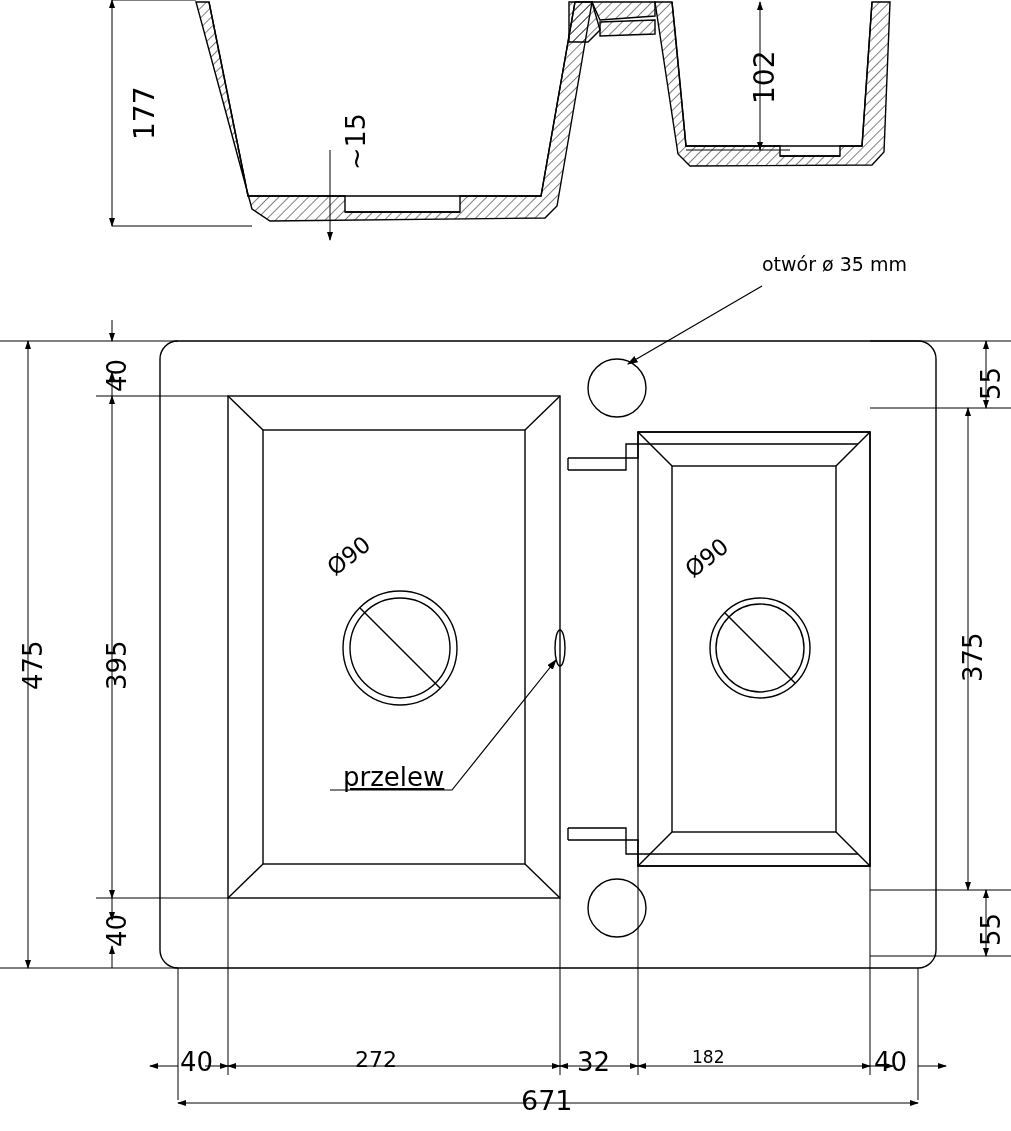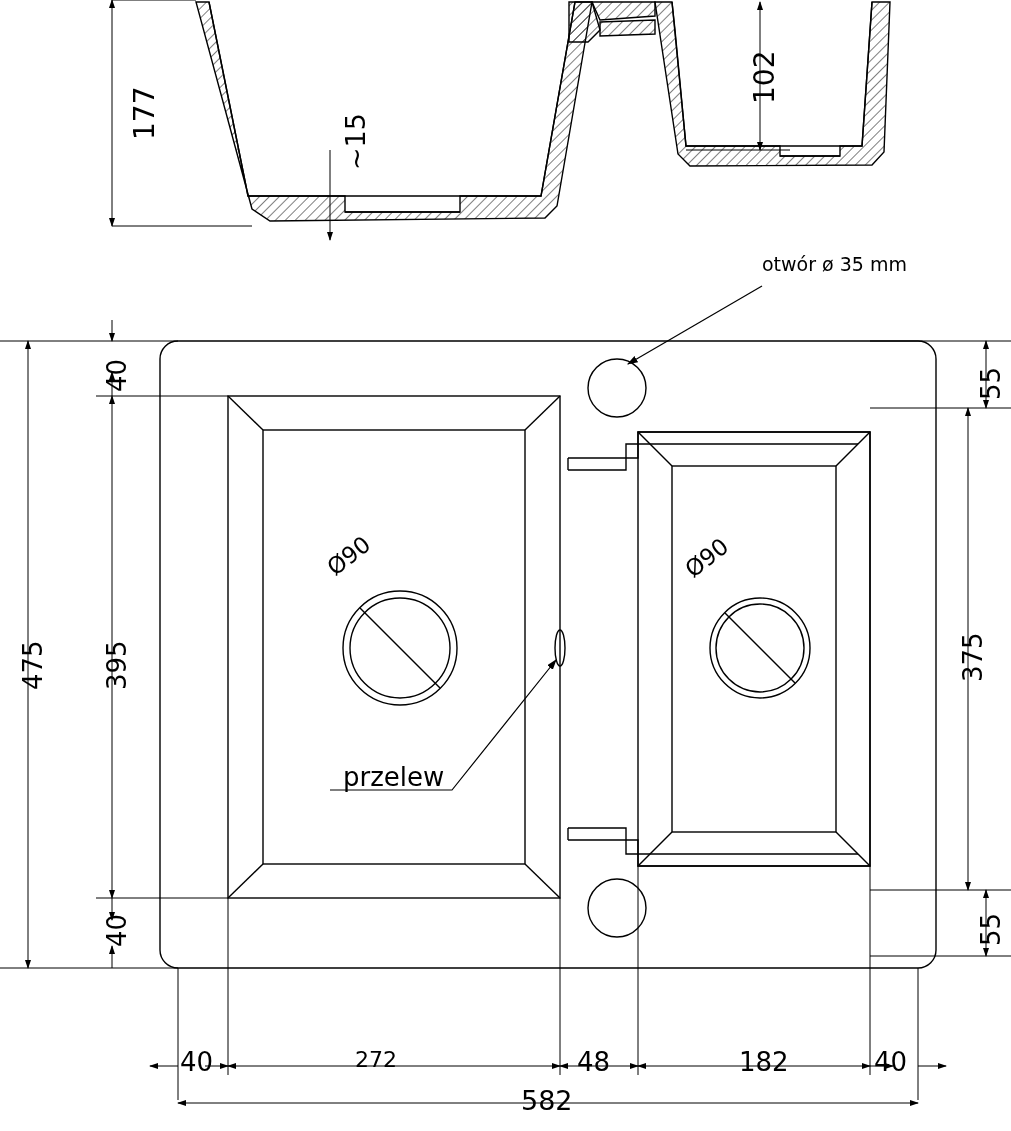--- a/index.html
+++ b/index.html
@@ -151,21 +151,21 @@
 </svg>
 
 <div class="lbl vert" style="left:128px;top:140px;font-size:28px;">177</div>
 
 <div class="lbl vert" style="left:340px;top:170px;font-size:27px;">~15</div>
 
 <div class="lbl vert" style="left:748px;top:104px;font-size:28px;">102</div>
 
 <div class="lbl" style="left:762px;top:253px;font-size:19px;">otwór ø 35 mm</div>
 
-<div class="lbl" style="left:343px;top:762px;font-size:26px;">przelew</div>
+<div class="lbl" style="left:343px;top:762px;font-size:26px;text-decoration:underline;">przelew</div>
 
 <div class="lbl" style="left:322px;top:560px;font-size:23px;transform:rotate(-38deg);transform-origin:left top;">Ø90</div>
 
 <div class="lbl" style="left:680px;top:562px;font-size:23px;transform:rotate(-38deg);transform-origin:left top;">Ø90</div>
 
 <div class="lbl vert" style="left:18px;top:690px;font-size:26px;">475</div>
 
 <div class="lbl vert" style="left:102px;top:690px;font-size:26px;">395</div>
 
 <div class="lbl vert" style="left:958px;top:682px;font-size:26px;">375</div>
@@ -175,21 +175,21 @@
 <div class="lbl vert" style="left:102px;top:947px;font-size:26px;">40</div>
 
 <div class="lbl vert" style="left:976px;top:400px;font-size:26px;">55</div>
 
 <div class="lbl vert" style="left:976px;top:946px;font-size:26px;">55</div>
 
 <div class="lbl" style="left:180px;top:1047px;font-size:26px;">40</div>
 
 <div class="lbl" style="left:355px;top:1047px;font-size:22px;">272</div>
 
-<div class="lbl" style="left:577px;top:1047px;font-size:26px;">48</div>
+<div class="lbl" style="left:577px;top:1047px;font-size:26px;">32</div>
 
-<div class="lbl" style="left:739px;top:1047px;font-size:26px;">182</div>
+<div class="lbl" style="left:692px;top:1047px;font-size:17px;">182</div>
 
 <div class="lbl" style="left:874px;top:1047px;font-size:26px;">40</div>
 
-<div class="lbl" style="left:521px;top:1085px;font-size:27px;">582</div>
+<div class="lbl" style="left:521px;top:1085px;font-size:27px;">671</div>
 
 </div>
 
 </body></html>

